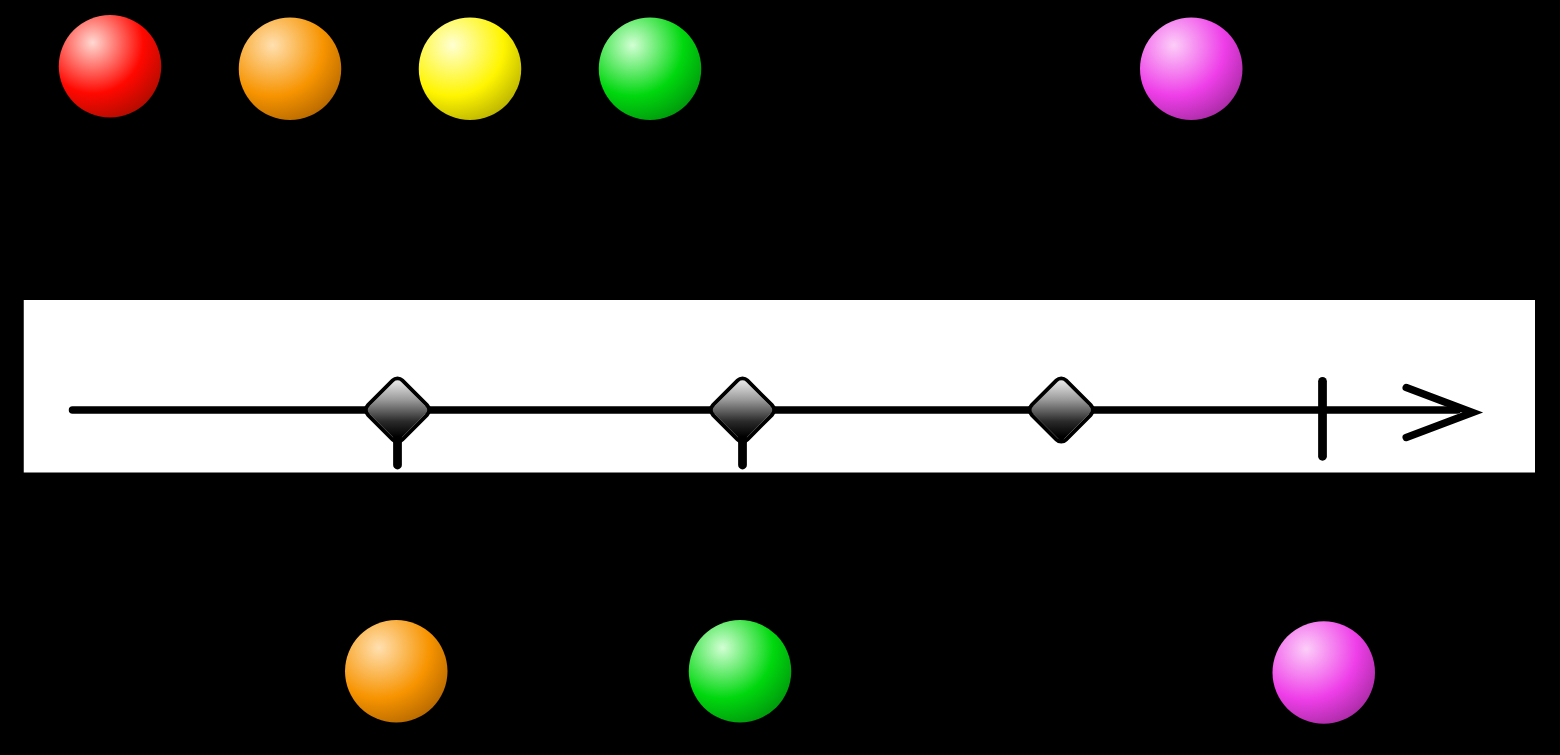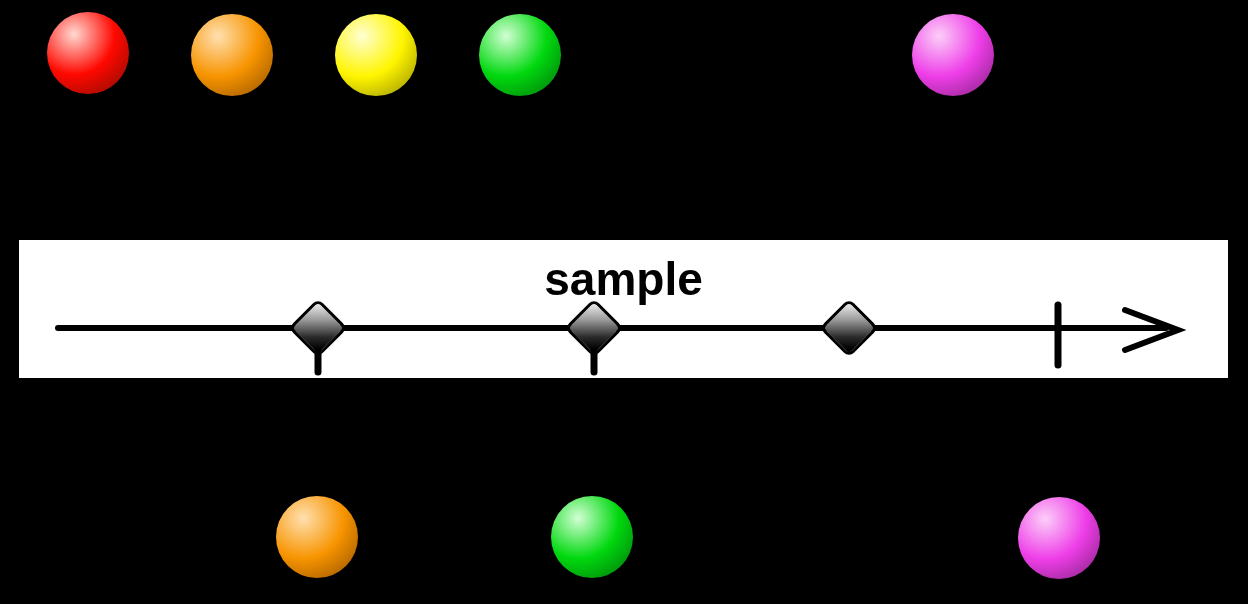--- a/index.html
+++ b/index.html
@@ -61,21 +61,20 @@
 
   <div id="source-row">
       <div class="marble" style="left: 47px; top: 12px; background: radial-gradient(circle at 33% 27%, rgb(255, 217, 210) 0%, rgb(255, 8, 0) 50%, rgb(126, 14, 0) 100%);"></div>
       <div class="marble" style="left: 191px; top: 14px; background: radial-gradient(circle at 33% 27%, rgb(255, 224, 176) 0%, rgb(247, 148, 0) 50%, rgb(143, 78, 0) 100%);"></div>
       <div class="marble" style="left: 335px; top: 14px; background: radial-gradient(circle at 33% 27%, rgb(255, 255, 210) 0%, rgb(255, 245, 0) 50%, rgb(143, 138, 0) 100%);"></div>
       <div class="marble" style="left: 479px; top: 14px; background: radial-gradient(circle at 33% 27%, rgb(210, 255, 212) 0%, rgb(0, 216, 14) 50%, rgb(0, 112, 10) 100%);"></div>
       <div class="marble" style="left: 912px; top: 14px; background: radial-gradient(circle at 33% 27%, rgb(252, 206, 248) 0%, rgb(238, 62, 232) 50%, rgb(126, 31, 122) 100%);"></div>
     </div>
 
   <div class="op-band" id="op-band" style="left: 19px; top: 240px; width: 1209px; height: 138px; background: rgb(255, 255, 255);">
-    <div class="op-label">sample</div>
     <svg class="band-svg" id="band-svg" width="1209" height="138" viewBox="0 0 1209 138">
         <line x1="39" y1="88" x2="1147" y2="88" stroke="#000000" stroke-width="6" stroke-linecap="round"></line>
         <line x1="299" y1="102" x2="299" y2="132" stroke="#000000" stroke-width="7" stroke-linecap="round"></line>
         <line x1="575" y1="102" x2="575" y2="132" stroke="#000000" stroke-width="7" stroke-linecap="round"></line>
         <line x1="1039" y1="65" x2="1039" y2="125" stroke="#000000" stroke-width="7" stroke-linecap="round"></line>
         <polyline points="1106,70 1159,90 1106,110" fill="none" stroke="#000000" stroke-width="6" stroke-linecap="round"></polyline>
       </svg>
     <div id="diamond-layer">
         <div class="diamond" style="left: 278px; top: 67px;"></div>
         <div class="diamond" style="left: 554px; top: 67px;"></div>

